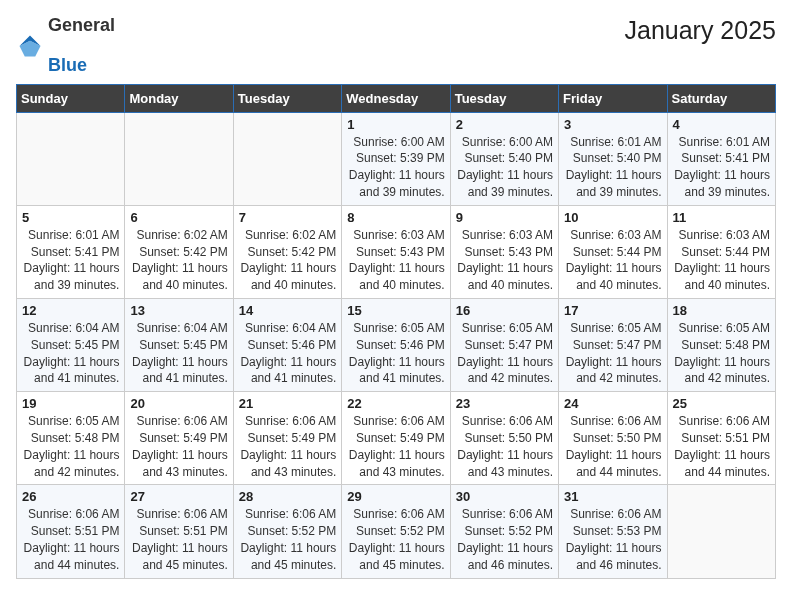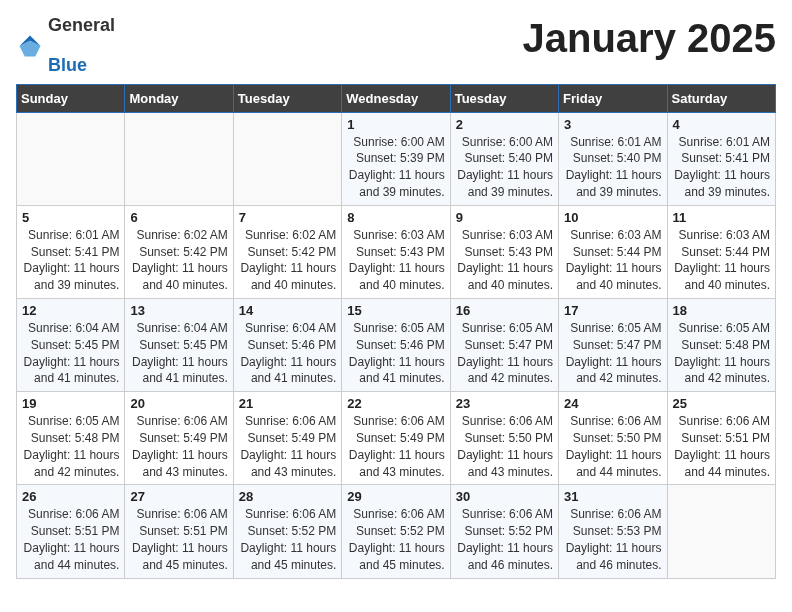--- a/index.html
+++ b/index.html
@@ -29,22 +29,22 @@
     .logo-general { color: #333; }
     .logo-blue { color: #1a6cb5; margin-top: 20px; }
     .logo-icon {
       width: 28px;
       height: 28px;
     }
     .title-block {
       text-align: right;
     }
     .calendar-title {
-      font-size: 40px;
-      font-weight: bold;
+      font-size: 25px;
+      font-weight: normal;
       color: #222;
     }
     .calendar-subtitle {
       font-size: 15px;
       color: #444;
     }
     .calendar {
       width: 100%;
       border-collapse: collapse;
       font-size: 11px;

